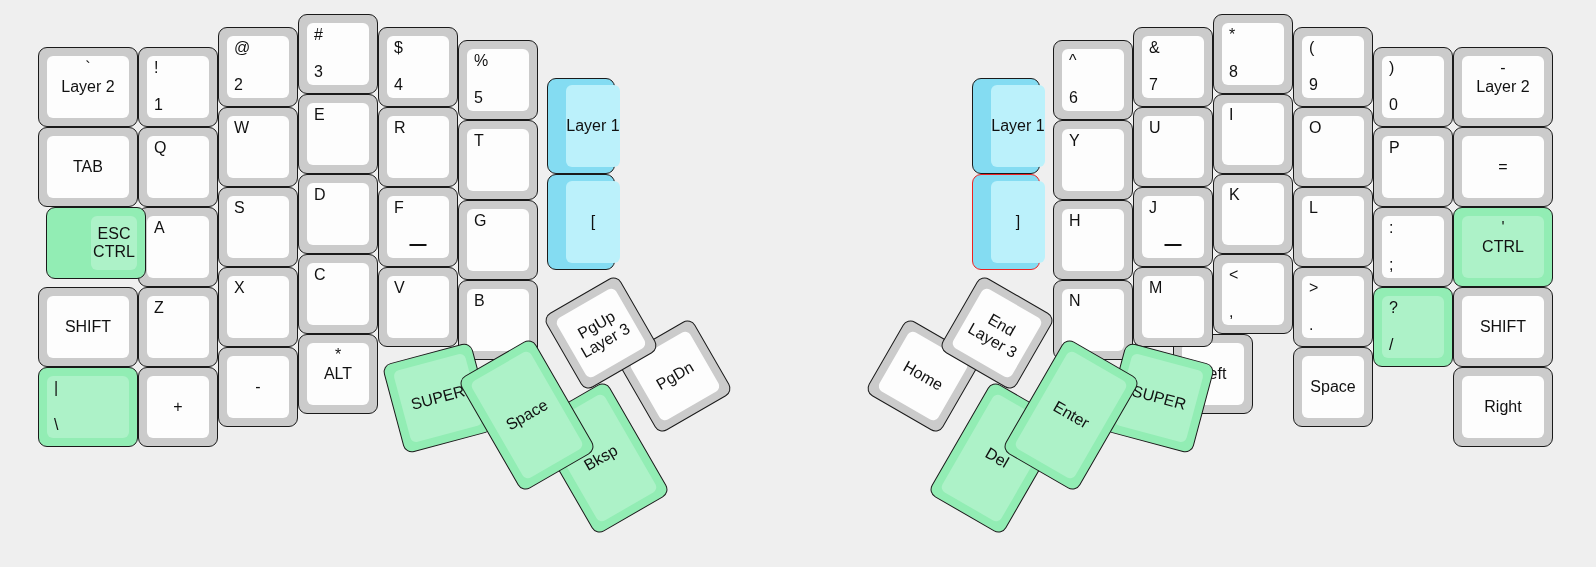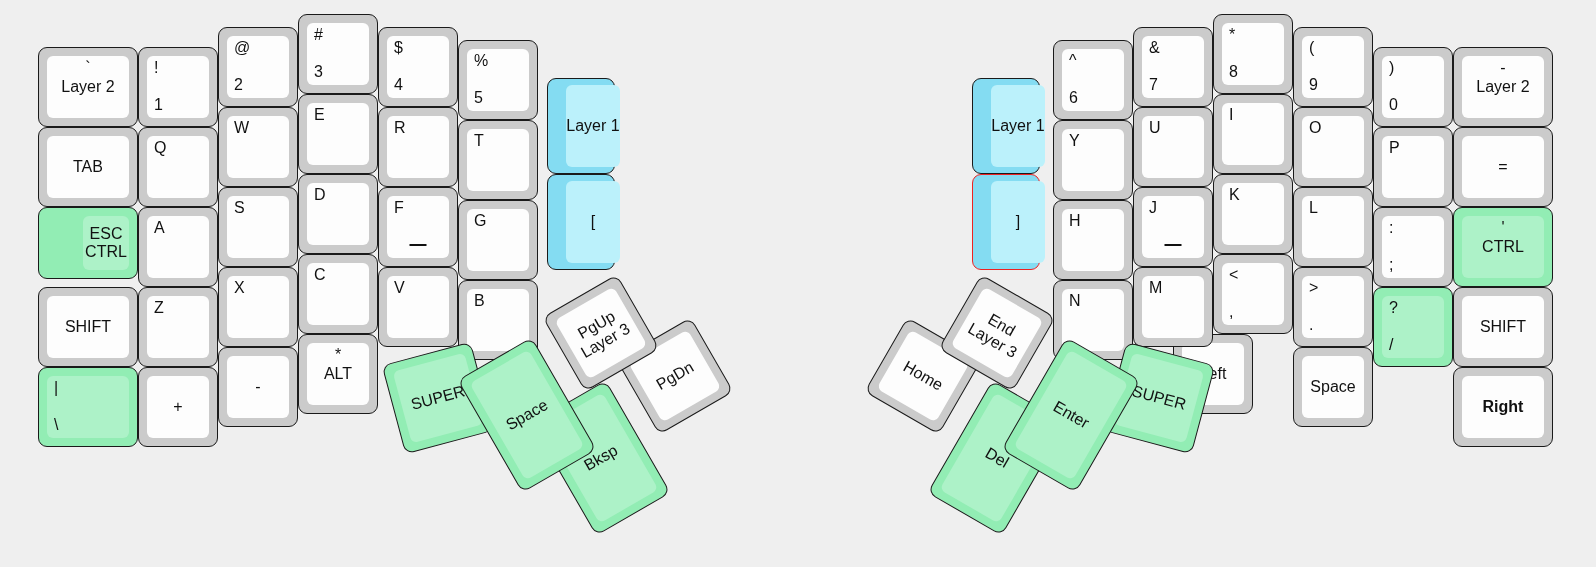--- a/index.html
+++ b/index.html
@@ -73,21 +73,21 @@
       <div class="cap">
         <span class="lg tc">`</span>
         <span class="lg ctr2">Layer 2</span>
       </div>
     </div>
     <div class="key" style="left: 38px; top: 127px; width: 100px; height: 80px; z-index: 16;">
       <div class="cap">
         <span class="lg ctr">TAB</span>
       </div>
     </div>
-    <div class="key green" style="left: 38px; top: 207px; width: 100px; height: 72px; z-index: 16; padding-left: 44px;">
+    <div class="key green" style="left: 46px; top: 207px; width: 100px; height: 72px; z-index: 16; padding-left: 44px;">
       <div class="cap">
         <span class="lg ctr">ESC
 CTRL</span>
       </div>
     </div>
     <div class="key" style="left: 38px; top: 287px; width: 100px; height: 80px; z-index: 16;">
       <div class="cap">
         <span class="lg ctr">SHIFT</span>
       </div>
     </div>
@@ -374,21 +374,21 @@
       <div class="cap">
         <span class="lg tc">'</span>
         <span class="lg ctr2">CTRL</span>
       </div>
     </div>
     <div class="key" style="left: 1453px; top: 287px; width: 100px; height: 80px; z-index: 10;">
       <div class="cap">
         <span class="lg ctr">SHIFT</span>
       </div>
     </div>
-    <div class="key" style="left: 1453px; top: 367px; width: 100px; height: 80px; z-index: 10; font-weight: bold;">
+    <div class="key" style="left: 1453px; top: 367px; width: 100px; height: 80px; z-index: 10;">
       <div class="cap">
         <span class="lg ctr">Right</span>
       </div>
     </div>
     <div class="key green rot" style="left: 392px; top: 352px; width: 92px; height: 92px; transform: rotate(-15deg); z-index: 30;">
       <div class="cap">
         <span class="lg ctr">SUPER</span>
       </div>
     </div>
     <div class="key rot" style="left: 558px; top: 290px; width: 86px; height: 86px; transform: rotate(-30deg); z-index: 31;">

